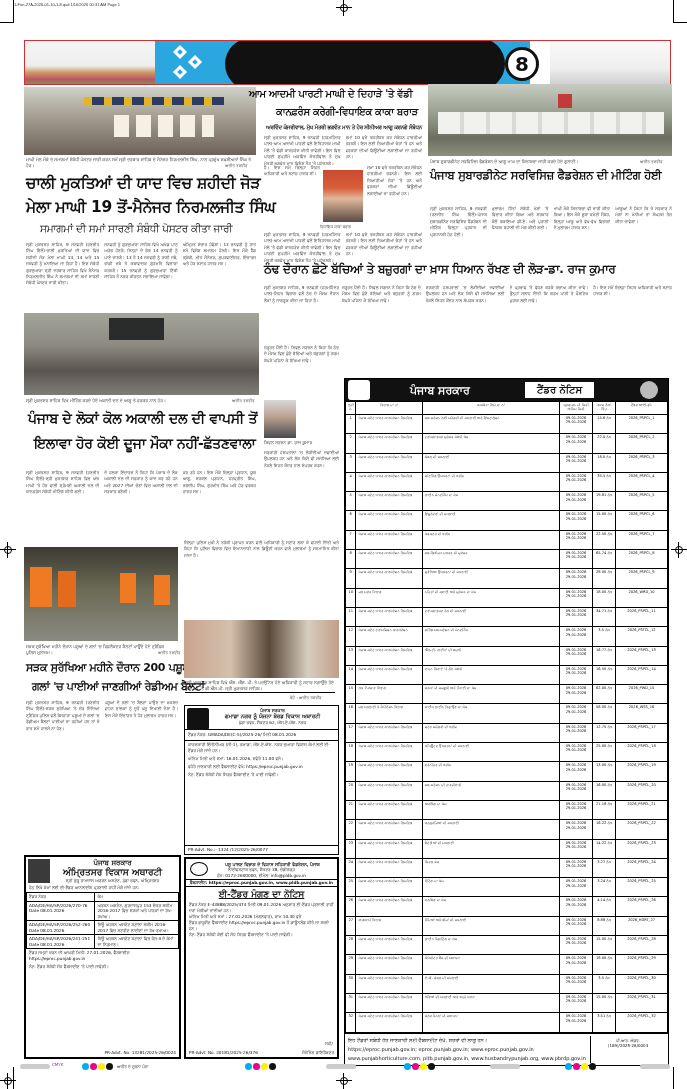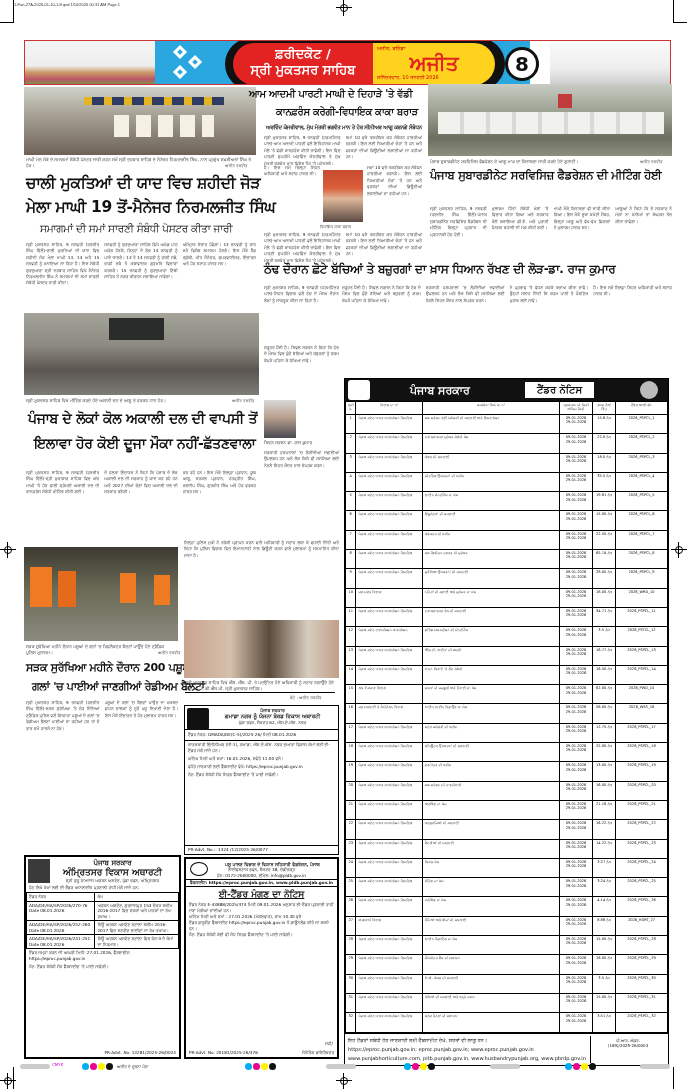--- a/index.html
+++ b/index.html
@@ -92,29 +92,20 @@
   <div class="pic-left"></div>
   <div class="blue"></div>
   <div class="dia" style="left:150px;top:6px"></div>
   <div class="dia" style="left:150px;top:26px"></div>
   <div class="dia" style="left:165px;top:16px"></div>
   <div class="dia" style="left:525px;top:6px"></div>
   <div class="dia" style="left:525px;top:26px"></div>
   <div class="dia" style="left:540px;top:16px"></div>
   <div class="pic-right"></div>
   <div class="oval"></div>
-  <div class="red">
-    <div class="l1">ਫ਼ਰੀਦਕੋਟ /</div>
-    <div class="l2">ਸ੍ਰੀ ਮੁਕਤਸਰ ਸਾਹਿਬ</div>
-  </div>
-  <div class="yellow">
-    <div class="ajit-sub">ਅਜੀਤ, ਬਠਿੰਡਾ</div>
-    <div class="ajit">ਅਜੀਤ</div>
-    <div class="date">ਸ਼ਨਿੱਚਰਵਾਰ, 10 ਜਨਵਰੀ 2026</div>
-  </div>
   <div class="pageno">8</div>
 </div>
 
 <div class="photo" style="left:24px;top:87px;width:232px;height:68px;background:linear-gradient(180deg,#cfd2c8 0%,#a8a296 40%,#6d6258 100%)">
   <div style="position:absolute;left:60px;top:10px;width:140px;height:8px;background:repeating-linear-gradient(90deg,#e4b422 0 8px,#2e3b63 8px 20px)"></div>
   <div style="position:absolute;left:90px;top:28px;width:100px;height:22px;background:repeating-linear-gradient(90deg,#f4f1e4 0 15px,transparent 15px 22px)"></div>
 </div>
 <div class="cap" style="left:26px;top:157px;width:228px">ਮਾਘੀ ਮੇਲ ਮੌਕੇ ਦੇ ਸਮਾਗਮਾਂ ਸੰਬੰਧੀ ਪੋਸਟਰ ਜਾਰੀ ਕਰਨ ਸਮੇਂ ਸ੍ਰੀ ਦਰਬਾਰ ਸਾਹਿਬ ਦੇ ਮੈਨੇਜਰ ਨਿਰਮਲਜੀਤ ਸਿੰਘ, ਨਾਲ ਪ੍ਰਮੁੱਖ ਸ਼ਖ਼ਸੀਅਤਾਂ ਸਿੰਘ ਤੇ ਹੋਰ।</div>
 <div class="credit" style="left:225px;top:163px">ਅਜੀਤ ਤਸਵੀਰ</div>
 <div class="hl" style="left:26px;top:174px;font-size:15.5px">ਚਾਲੀ ਮੁਕਤਿਆਂ ਦੀ ਯਾਦ ਵਿਚ ਸ਼ਹੀਦੀ ਜੋੜ</div>

